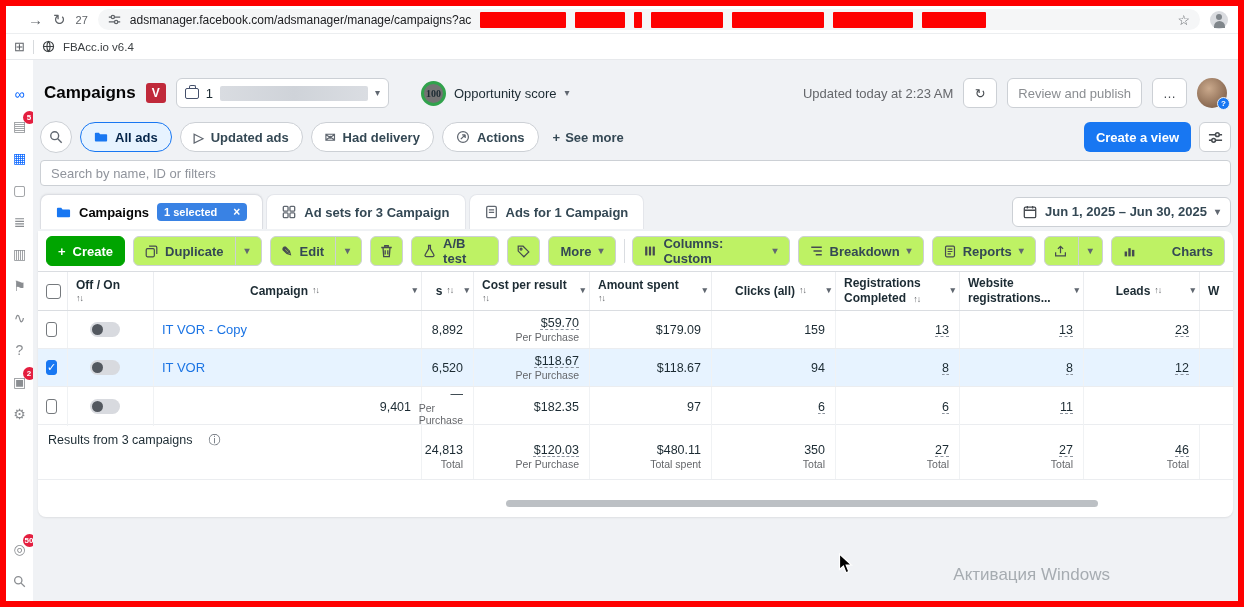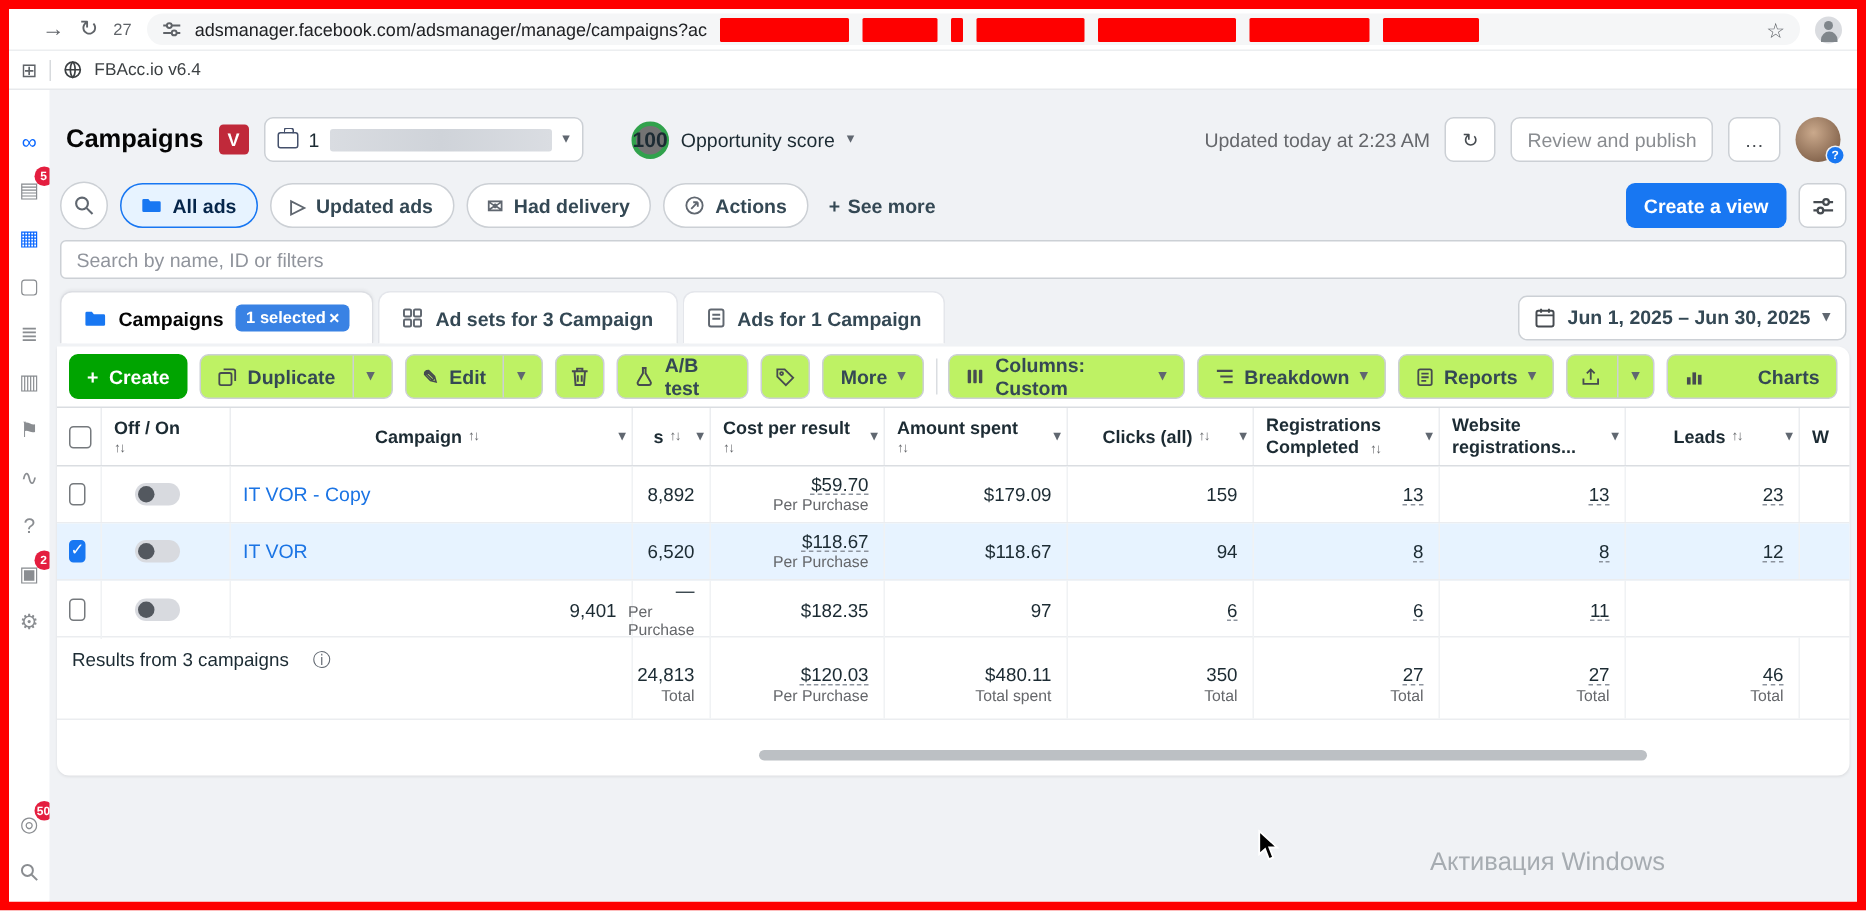--- a/index.html
+++ b/index.html
@@ -49,21 +49,21 @@
     display:flex; align-items:center; justify-content:center; }
   .acctbox { height:30px; border:1px solid #ccd0d5; border-radius:6px; background:#fff; display:flex; align-items:center;
     gap:7px; padding:0 8px; }
   .briefcase { width:14px; height:11px; border:1.6px solid #44506b; border-radius:2px; position:relative; }
   .briefcase::before { content:""; position:absolute; left:3px; top:-4px; width:5px; height:3px; border:1.6px solid #44506b; border-bottom:none; border-radius:2px 2px 0 0; }
   .acctnum { font-size:13px; color:#1c2b33; }
   .blurblock { width:148px; height:15px; border-radius:2px; background:linear-gradient(90deg,#d9dce1,#cfd3d9,#dadde2); }
   .caret { color:#606770; font-size:10px; line-height:1; }
   .oppscore { display:flex; align-items:center; gap:8px; margin-left:22px; }
   .ring100 { width:25px; height:25px; border-radius:50%; border:3px solid #31a24c; background:#737373; color:#1c2b33;
-    font-size:14px; font-weight:bold; display:flex; align-items:center; justify-content:center; }
+    font-size:10px; font-weight:bold; display:flex; align-items:center; justify-content:center;font-family:Liberation Serif, serif; }
   .hdright { margin-left:auto; display:flex; align-items:center; gap:10px; }
   .updated { font-size:13px; color:#65676b; }
   .sqbtn { height:30px; min-width:34px; border:1px solid #ccd0d5; border-radius:6px; background:#fff;
     display:flex; align-items:center; justify-content:center; gap:6px; padding:0 10px; font-size:13px; color:#464b50; }
   .sqbtn.muted { color:#8a8d91; }
   .avatar { width:30px; height:30px; border-radius:50%; background:radial-gradient(circle at 40% 35%, #caa98c, #8a6a52 70%, #5d4636); position:relative; }
   .avatar .qdot { position:absolute; right:-3px; bottom:-2px; width:13px; height:13px; border-radius:50%; background:#1877f2;
     color:#fff; font-size:8px; font-weight:bold; display:flex; align-items:center; justify-content:center; border:1.5px solid #f0f2f5; }
 
   .filterrow { height:34px; margin-top:7px; display:flex; align-items:center; gap:8px; padding:0 2px; }
@@ -85,21 +85,21 @@
     font-size:13px; color:#1c2b33; padding:0 10px; font-family:"Liberation Sans", sans-serif; outline:none; }
   .searchinput::placeholder { color:#90949c; }
 
   .tabsrow { margin-top:8px; height:35px; display:flex; align-items:flex-end; padding:0 2px; }
   .tab { height:35px; background:#fff; border:1px solid #e4e6eb; border-bottom:none; border-radius:8px 8px 0 0;
     display:flex; align-items:center; gap:8px; padding:0 15px; font-size:13px; font-weight:bold; color:#344854; margin-right:3px; }
   .tab .tic { display:flex; color:#606770; }
   .tab.selected { border-color:#dcdee3; box-shadow:0 -1px 2px rgba(0,0,0,.04); color:#050505; }
   .tab.selected .tic { color:#1877f2; }
   .selbadge { background:#3982e4; border-radius:4px; color:#fff; font-size:11px; font-weight:bold; height:18px;
-    display:flex; align-items:center; gap:2px; padding:0 7px; }
+    display:flex; align-items:center; gap:16px; padding:0 7px; }
   .selbadge .x { font-size:12px; line-height:1; }
   .datebox { margin-left:auto; align-self:center; height:30px; border:1px solid #ccd0d5; border-radius:6px; background:#fff;
     display:flex; align-items:center; gap:8px; padding:0 10px; font-size:13px; font-weight:bold; color:#344854; }
   .datebox .dic { display:flex; color:#464b50; }
 
   
   .card { margin-top:2px; background:#fff; border-radius:0 8px 8px 8px; box-shadow:0 1px 2px rgba(0,0,0,.08);
     height:286px; position:relative; }
   .toolbar { height:40px; display:flex; align-items:center; gap:8px; padding:0 8px; }
   .btn { height:30px; border:1px solid #ccd0d5; border-radius:6px; background:#bef264; display:flex; align-items:center;

